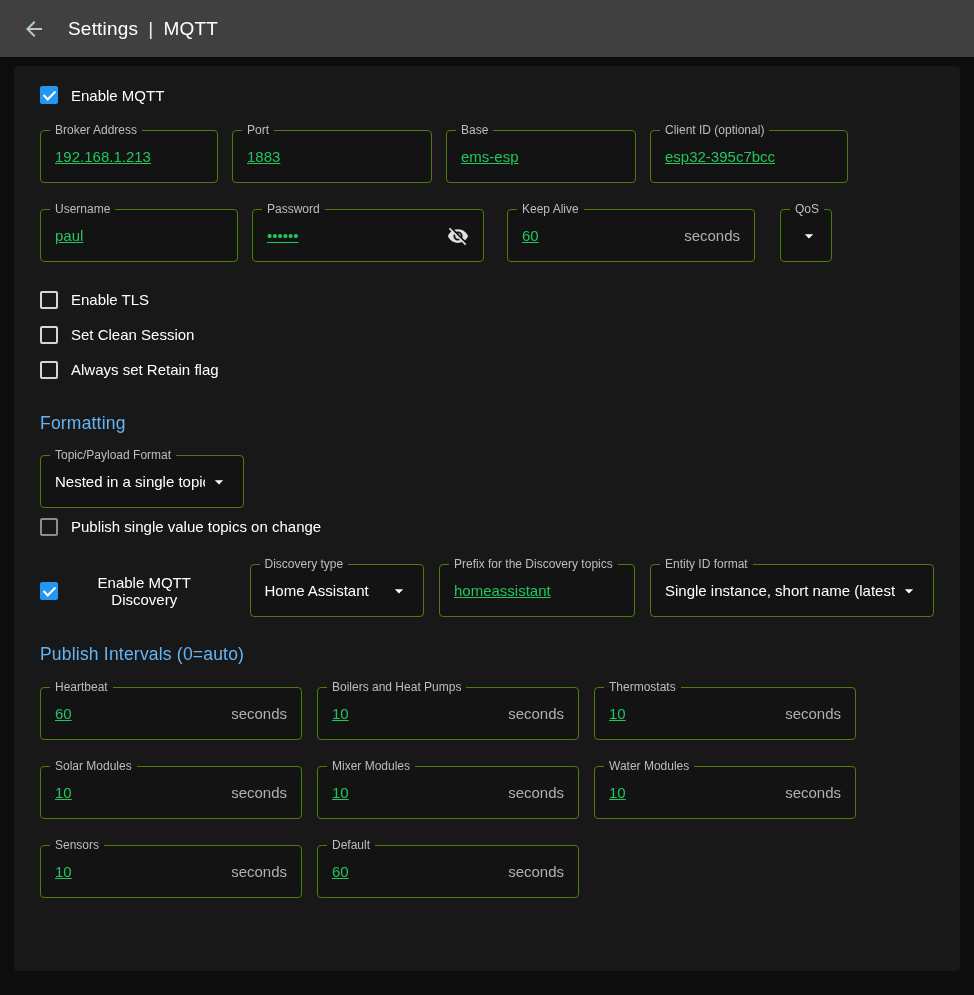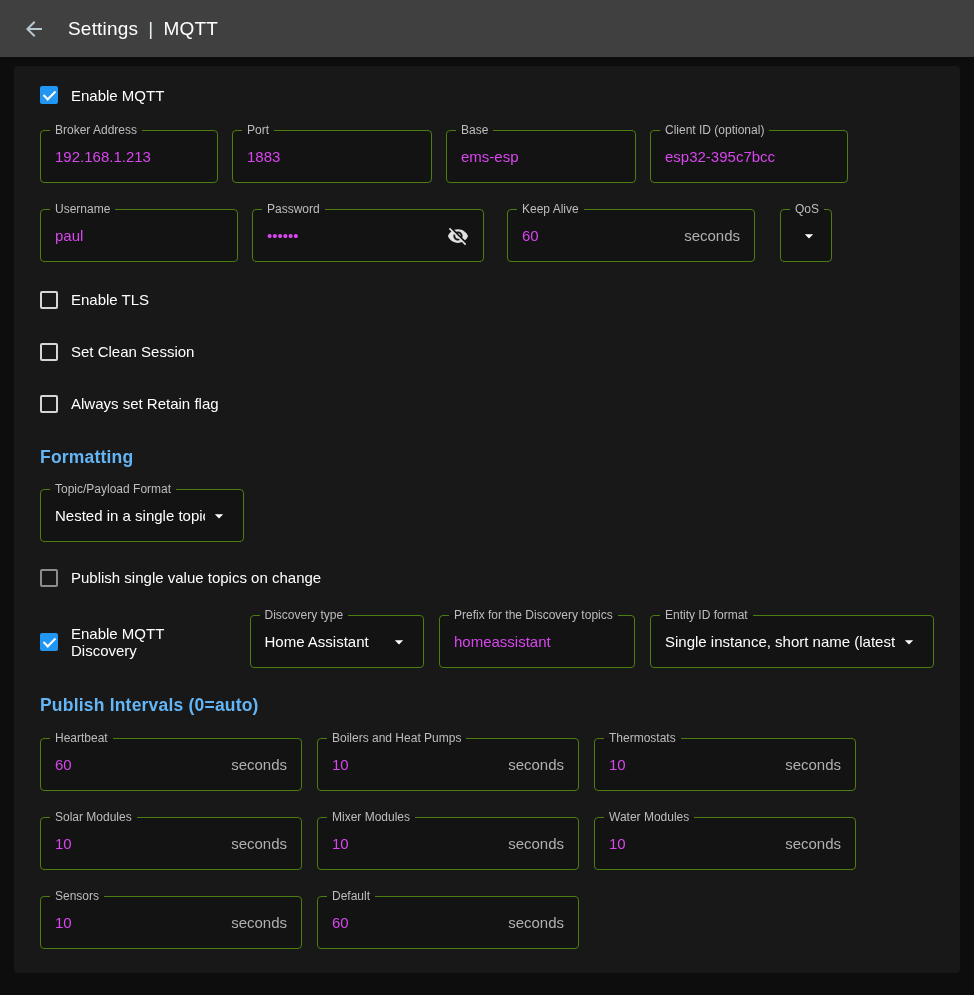--- a/index.html
+++ b/index.html
@@ -21,46 +21,46 @@
   .row { display:flex; align-items:center; }
   .fields { gap:14px; margin-top:26px; align-items:flex-start; }
   
   .check-row { display:inline-flex; align-items:center; gap:13px; cursor:pointer; user-select:none; }
   .cb { width:18px; height:18px; border:2px solid #d6d6d6; border-radius:2px; position:relative; flex:none; }
   .cb.checked { background:#2196f3; border-color:#2196f3; }
   .cb.checked::after { content:""; position:absolute; left:4px; top:0; width:5px; height:10px;
     border:2px solid #fff; border-top:0; border-left:0; transform:rotate(45deg); }
   .cb.dim { border-color:#8c8c8c; }
   .cb-label { font-size:15px; color:#fff; }
-  .check-line { margin-top:19px; min-height:33px; display:flex; align-items:center; }
+  .check-line { margin-top:2px; min-height:33px; display:flex; align-items:center; }
   
   .refresh-btn { margin-left:27px; height:37px; display:inline-flex; align-items:center; gap:9px;
     padding:0 16px; background:transparent; border:1px solid rgba(33,150,243,.55); border-radius:4px;
     color:#2196f3; font-size:13.5px; font-weight:500; letter-spacing:.45px; cursor:pointer; font-family:inherit; }
   
   .field { position:relative; height:53px; border:1px solid #4d7c0f; border-radius:4px;
     background:#131313; display:flex; align-items:center; padding:0 14px; }
   .flabel { position:absolute; top:-9px; left:9px; padding:0 5px; font-size:12px; color:#bdbdbd;
     background:linear-gradient(#181818 50%, #131313 50%); white-space:nowrap; line-height:17px; }
-  .finput { flex:1; min-width:0; background:transparent; border:0; outline:0; color:#d946ef;
-    font-size:15px; font-family:inherit; padding:0; }
+  .finput { flex:1; min-width:0; background:transparent; border:0; outline:0; color:#22c55e;
+    font-size:15px; font-family:inherit; padding:0;text-decoration:underline; }
   .fsuffix { color:#b0b0b0; font-size:15px; margin-left:8px; flex:none; }
   .fvalue { font-size:15px; flex:1; white-space:nowrap; overflow:hidden; }
   .select { cursor:pointer; }
   .caret { flex:none; margin-left:4px; display:flex; }
   .icon-btn { background:none; border:0; padding:0; margin-left:8px; display:flex; cursor:pointer; flex:none; }
   
   .w178{width:178px}.w200{width:200px}.w190{width:190px}.w198{width:198px}
   .w232{width:232px}.w248{width:248px}.w52{width:52px}.w204{width:204px}
   .w156{width:188px}.w196{width:196px}.w284{width:284px}
   
-  h2.sec { color:#64b5f6; font-size:17.5px; font-weight:700; margin:27px 0 0; letter-spacing:.2px; }
+  h2.sec { color:#64b5f6; font-size:17.5px; font-weight:400; margin:27px 0 0; letter-spacing:.2px; }
   .topic-row { margin-top:21px; }
   .disc-row { display:flex; align-items:center; gap:15px; margin-top:21px; }
-  .disc-row .check-row { margin-right:17px; }
+  .disc-row .check-row { margin-right:17px;text-align:center; }
   .intervals { display:grid; grid-template-columns:repeat(3,262px); column-gap:15px; row-gap:26px; margin-top:22px; }
 </style>
 </head>
 <body>
 
 <header class="appbar">
   <button class="back-btn">
     <span style="display:flex">
       <svg width="24" height="24" viewBox="0 0 24 24" fill="#b7c8d0">
           <path d="M20 11H7.83l5.59-5.59L12 4l-8 8 8 8 1.41-1.41L7.83 13H20v-2z"></path>

